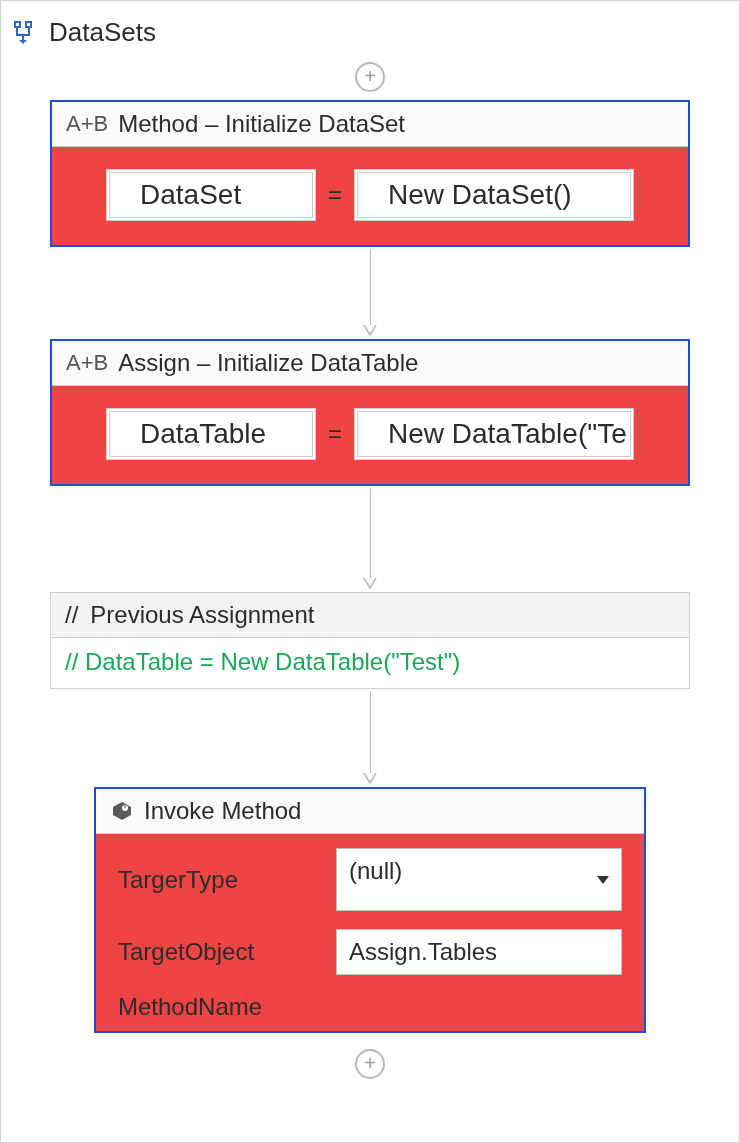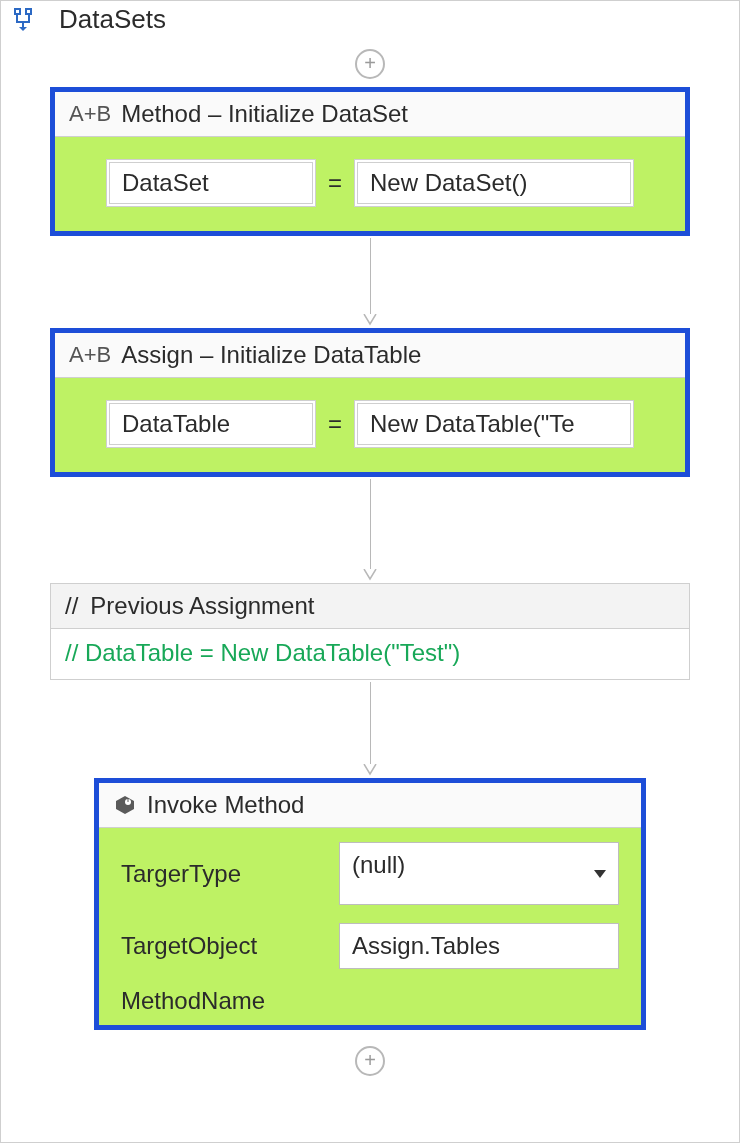--- a/index.html
+++ b/index.html
@@ -14,22 +14,22 @@
   .designer {
     width: 740px;
     height: 1143px;
     border: 1px solid #cfcfcf;
     position: relative;
     padding: 0;
   }
   .seq-header {
     display: flex;
     align-items: center;
-    gap: 22px;
-    padding: 3px 8px 10px 8px;
+    gap: 12px;
+    padding: 16px 8px 10px 8px;
   }
   .seq-icon {
     width: 28px; height: 28px;
     display: inline-flex; align-items: center; justify-content: center;
   }
   .seq-title {
     font-size: 26px;
     font-weight: 400;
   }
   .flow {
@@ -60,22 +60,22 @@
     margin: 2px 0;
   }
   .connector .line {
     width: 0;
     border-left: 1.5px solid #b8b8b8;
   }
   .connector .arrowhead svg { display:block; }
 
   .activity {
     width: 640px;
-    border: 5px solid #1d4ed8;
-    background: #bef264;
+    border: 2px solid #1d4ed8;
+    background: #ef4444;
   }
   .activity-header {
     display: flex;
     align-items: center;
     gap: 10px;
     padding: 8px 14px;
     border-bottom: 1px solid #cfcfcf;
     background: #fafafa;
     font-size: 24px;
   }
@@ -90,22 +90,22 @@
 
   .assign-row {
     display: flex;
     align-items: center;
     justify-content: center;
     gap: 12px;
   }
   .field {
     border: 4px double #cfcfcf;
     background: #fff;
-    padding: 6px 12px;
-    font-size: 24px;
+    padding: 6px 30px;
+    font-size: 28px;
     color: #2b2b2b;
     white-space: nowrap;
     overflow: hidden;
   }
   .field.lhs { width: 210px; }
   .field.rhs { width: 280px; }
   .eq {
     font-size: 24px;
     color: #2b2b2b;
   }

